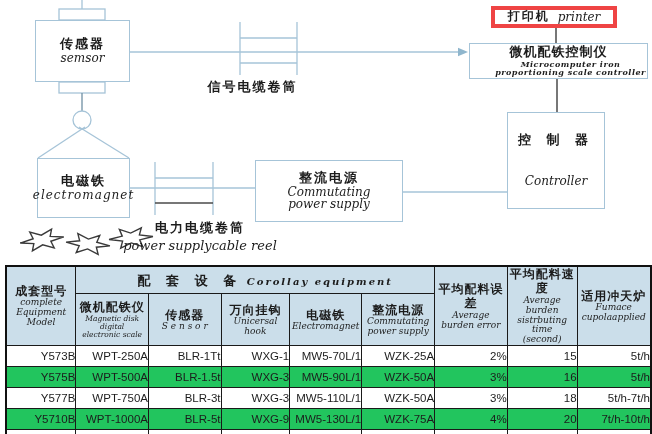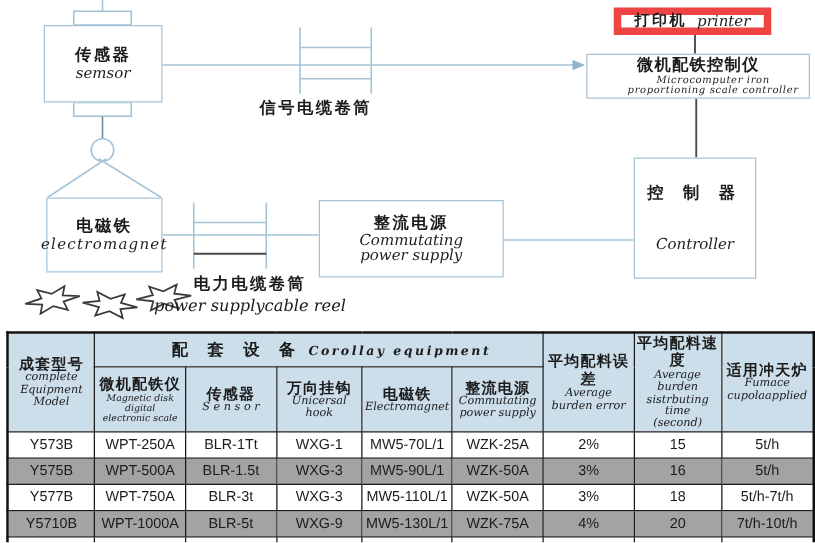--- a/index.html
+++ b/index.html
@@ -7,41 +7,41 @@
          font-family:"Liberation Sans","DejaVu Sans",sans-serif;color:#1c1c1c;}
   
   #diagram{position:absolute;left:0;top:0;width:652px;height:262px;}
   #diagram svg{position:absolute;left:0;top:0;}
   .dbox{position:absolute;background:#fff;border:1px solid #a6c4d8;
         display:flex;flex-direction:column;align-items:center;justify-content:center;
         text-align:center;box-sizing:border-box;}
   .cn{font-weight:bold;font-size:13px;letter-spacing:2px;white-space:pre-line;line-height:1.15;}
   .en{font-family:"DejaVu Serif","Liberation Serif",serif;font-style:italic;
       font-size:12px;line-height:1.05;white-space:pre-line;}
-  .en.xs{font-size:8px;letter-spacing:.5px;font-weight:normal;margin-left:24px;}
+  .en.xs{font-size:8px;letter-spacing:.5px;font-weight:bold;margin-left:24px;}
   .freelabel{position:absolute;text-align:center;}
   .freelabel .cn{font-size:13px;}
   .freelabel .en{font-size:13px;}
-  #printer-box{border:6px solid #ef4444;flex-direction:row;gap:8px;}
+  #printer-box{border:4px solid #ef4444;flex-direction:row;gap:8px;}
   #micro-box .cn{letter-spacing:1px;}
   #controller-box .cn{letter-spacing:6px;}
   
   #spec-table{position:absolute;left:5px;top:265px;border-collapse:collapse;table-layout:fixed;}
   #spec-table th,#spec-table td{border:1px solid #1a1a1a;padding:0;text-align:center;
         vertical-align:middle;overflow:hidden;}
   #spec-table{border:2px solid #111;}
   #spec-table th{background:#cbdeea;font-weight:normal;}
   #spec-table .hcn{font-weight:bold;font-size:12px;letter-spacing:1px;display:block;line-height:1.2;}
   #spec-table .hen{font-family:"DejaVu Serif","Liberation Serif",serif;font-style:italic;
         font-size:9px;line-height:1.1;display:block;white-space:pre-line;}
   #spec-table .hen.tiny{font-size:7.5px;font-weight:normal;}
   #spec-table .span-head .hcn{display:inline;letter-spacing:6px;font-size:13px;padding-left:20px;}
   #spec-table .span-head .hen{display:inline;font-size:10px;letter-spacing:2px;font-weight:bold;}
-  #spec-table td{font-size:11.5px;height:20px;background:#fff;}
-  #spec-table tr.alt td{background:#a3a3a3;}
+  #spec-table td{font-size:11.5px;height:20px;background:#fff;text-align:right;}
+  #spec-table tr.alt td{background:#22c55e;}
   #spec-table tr.hrowA th{height:21px;}
   #spec-table tr.hrowB th{height:41px;}
 </style>
 </head>
 <body>
 
 <div id="stage">
 
   <div id="diagram">
     <svg width="652" height="262" viewBox="0 0 652 262">
@@ -112,21 +112,21 @@
       <span class="cn">电力电缆卷筒</span><br>
       <span class="en">power supplycable reel</span>
     </div>
 
     <div class="dbox" id="commutating-box" style="left:255px;top:160px;width:148px;height:62px;">
       <span class="cn">整流电源</span>
       <span class="en">Commutating
 power supply</span>
     </div>
 
-    <div class="dbox" id="controller-box" style="left:507px;top:126px;width:98px;height:97px;gap:27px;">
+    <div class="dbox" id="controller-box" style="left:507px;top:112px;width:98px;height:97px;gap:27px;">
       <span class="cn">控 制 器</span>
       <span class="en">Controller</span>
     </div>
   </div>
 
   <table id="spec-table">
     <colgroup>
       <col style="width:70px">
         <col style="width:73px">
         <col style="width:73px">

